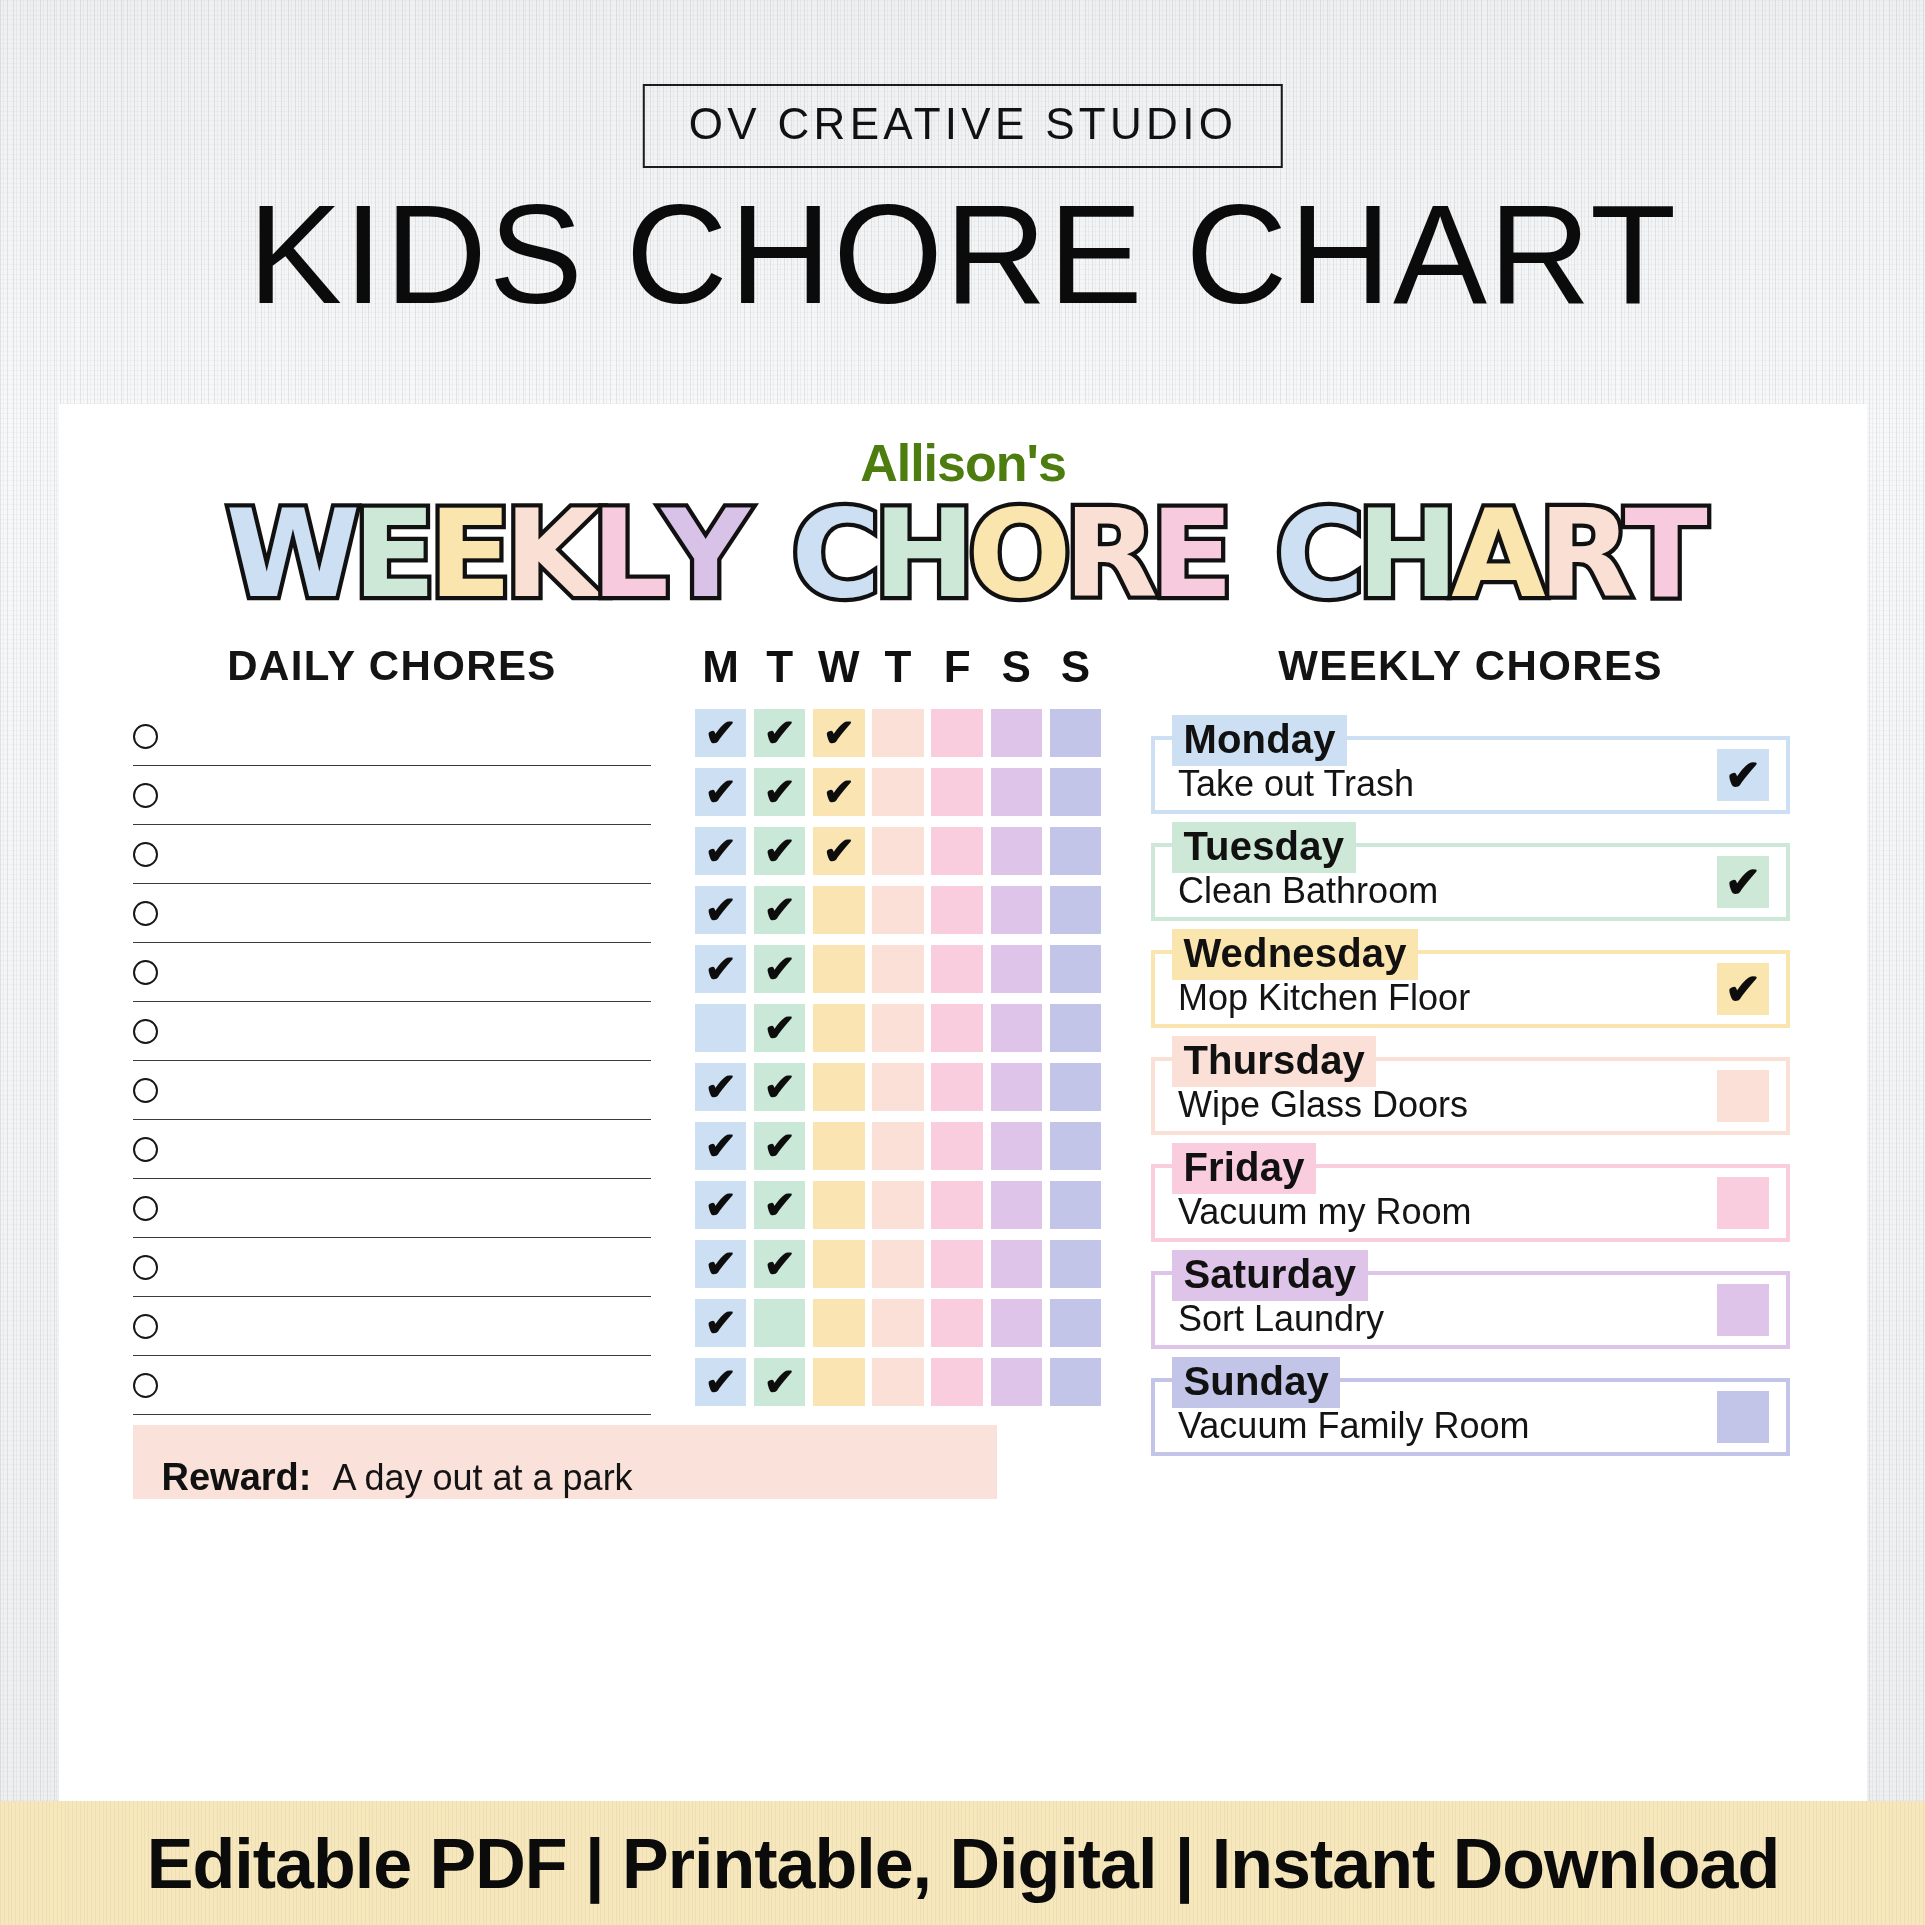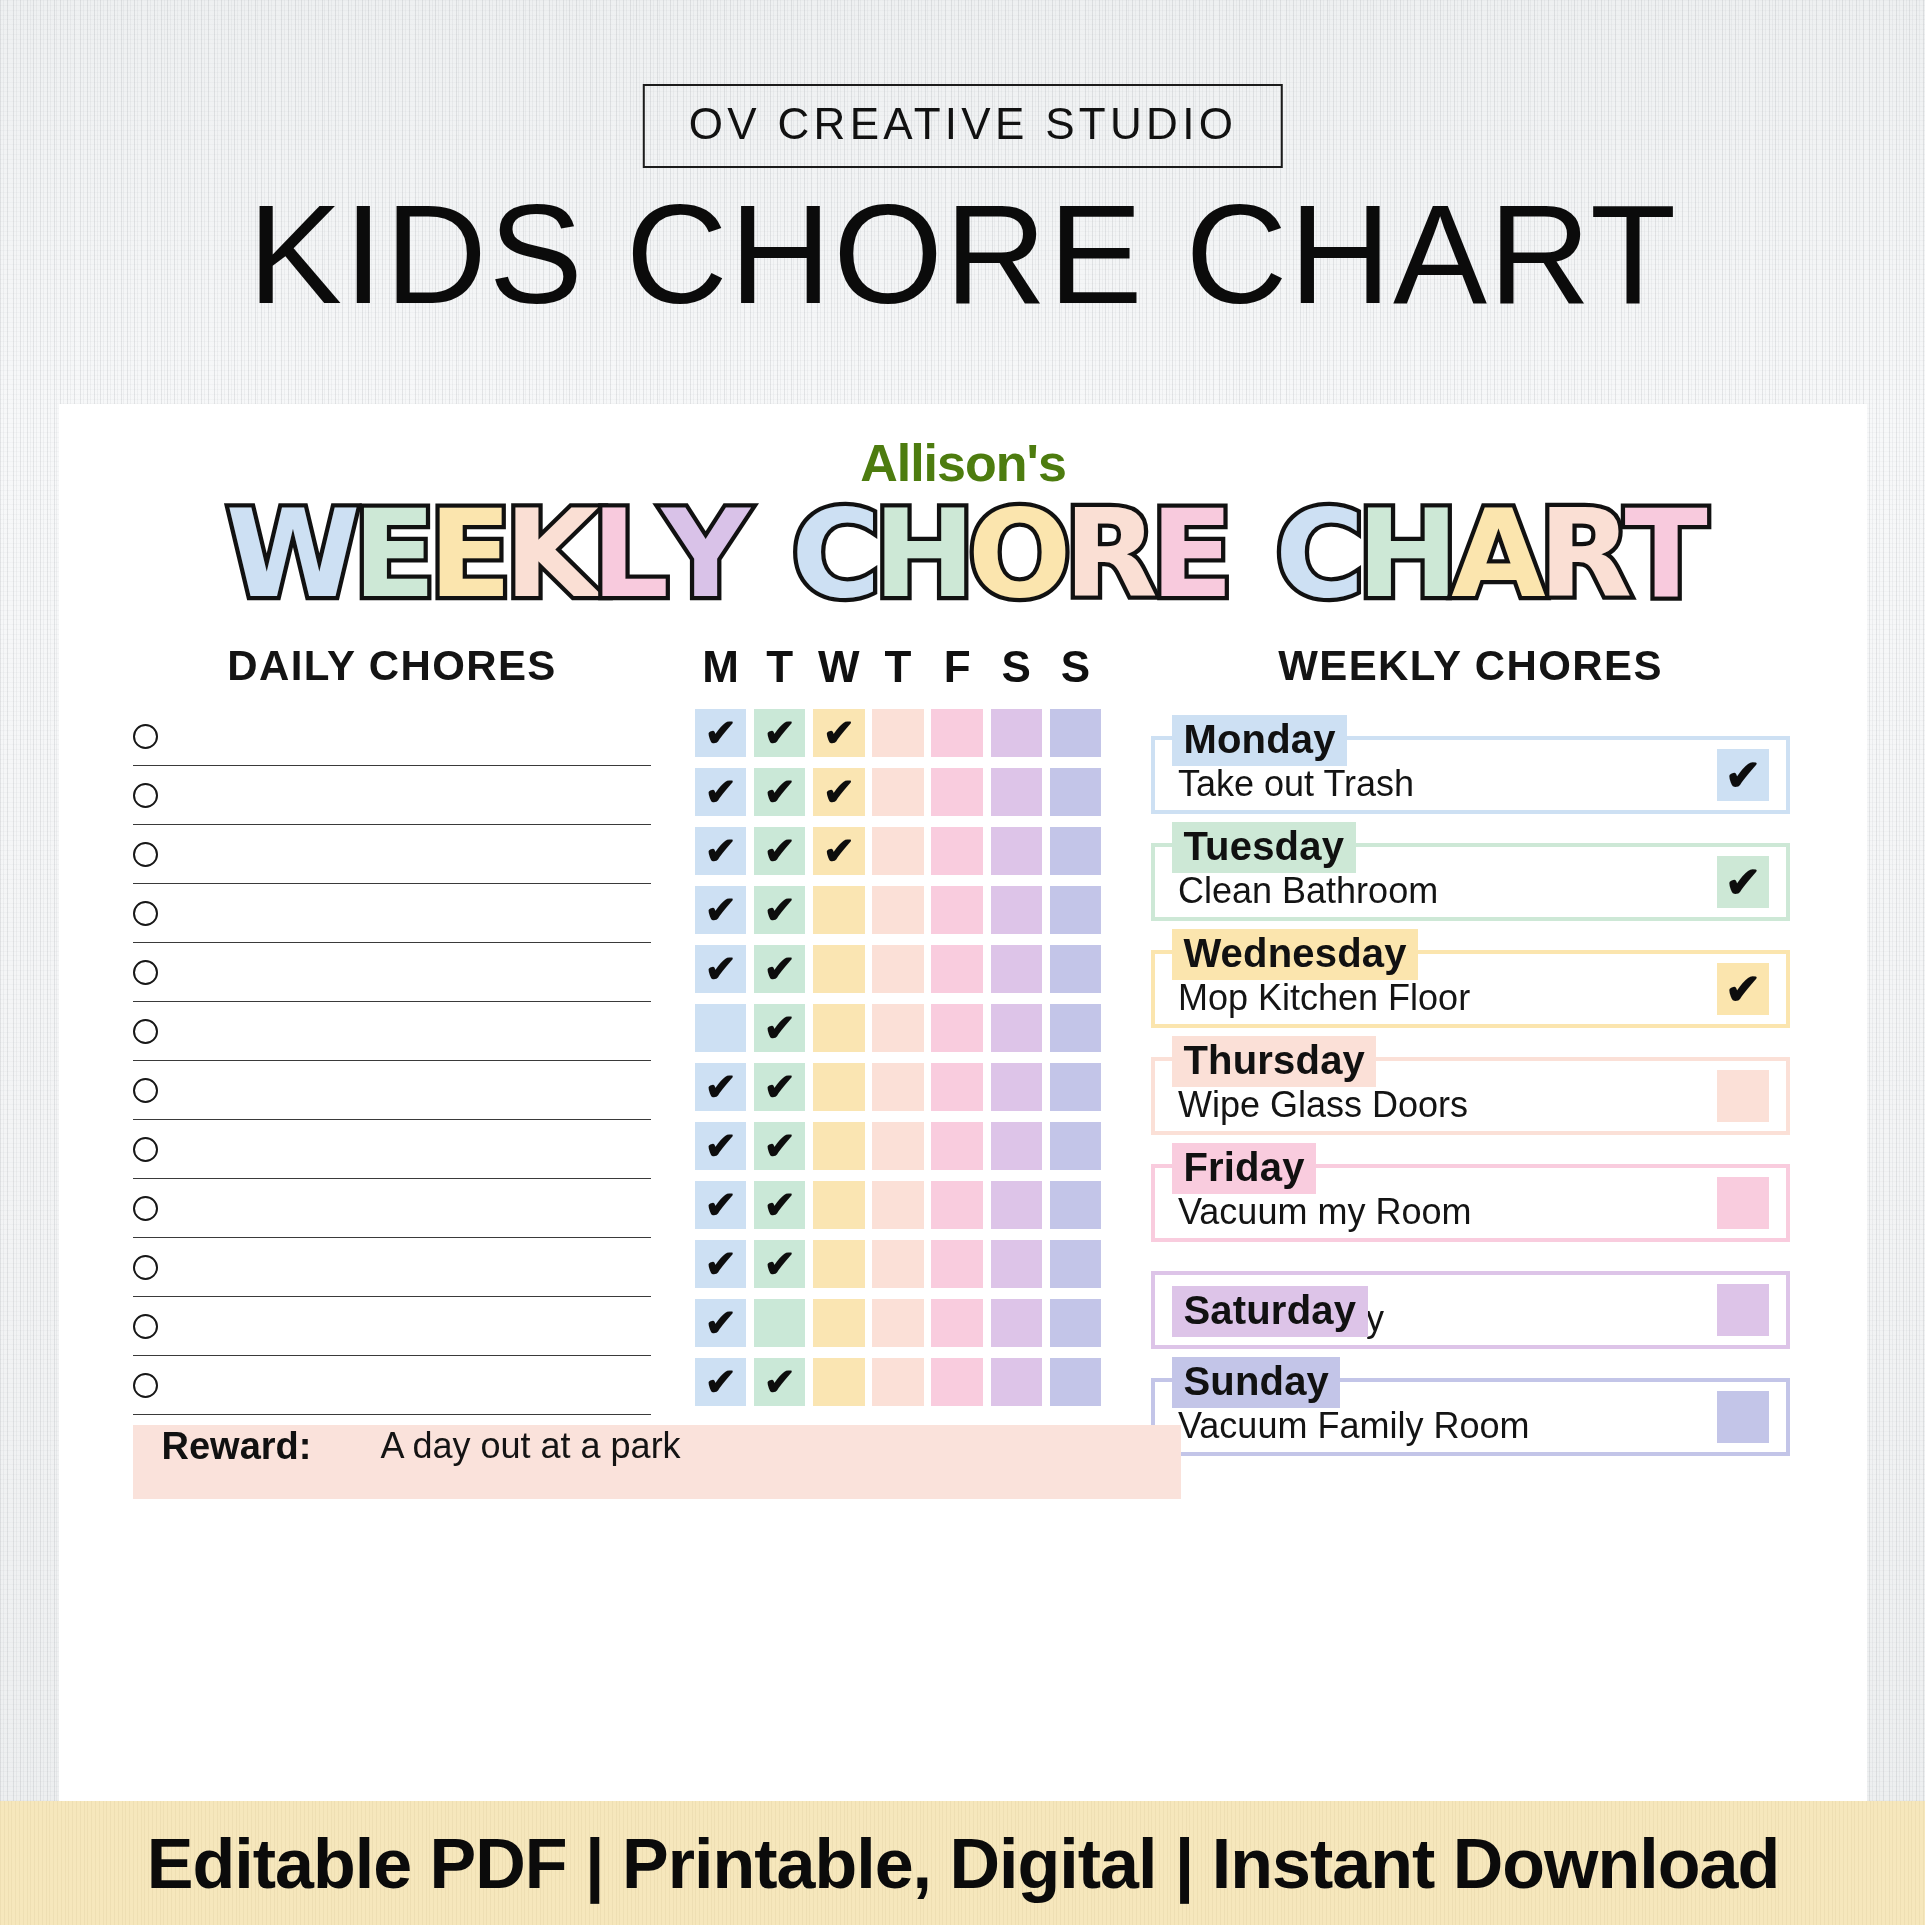--- a/index.html
+++ b/index.html
@@ -140,22 +140,22 @@
   .wcheck {
     position:absolute; right:21px; top:34px;
     width:52px; height:52px;
     display:flex; align-items:center; justify-content:center;
     font-size:43px; font-weight:bold; color:#0d0d0d; line-height:1;
     z-index:2;
   }
 
   
   #reward {
-    position:absolute; left:74px; top:1021px; width:1048px; height:74px;
-    background:#fae2db; display:flex; align-items:flex-start; padding-left:28.5px;gap:48px;
+    position:absolute; left:74px; top:1021px; width:864px; height:74px;
+    background:#fae2db; display:flex; align-items:flex-end; padding-left:28.5px;
   }
   #reward .rlabel { font-size:38px; font-weight:bold; color:#111; margin-right:21px; }
   #reward .rvalue { font-size:36px; color:#141414; }
 
   
   #banner {
     position:absolute; left:0; bottom:0; width:1926px; height:125px;
     background-color:#f6e7bc;
     background-image:
       repeating-linear-gradient(90deg,
@@ -413,21 +413,21 @@
             <div class="wcheck" style="background: rgb(251, 224, 215);"></div>
           </div>
           <div class="wrow">
             <div class="wbox" style="border-color: rgb(249, 204, 222);"></div>
             <div class="wchip" style="background: rgb(249, 204, 222);">Friday</div>
             <div class="wtask">Vacuum my Room</div>
             <div class="wcheck" style="background: rgb(249, 204, 222);"></div>
           </div>
           <div class="wrow">
             <div class="wbox" style="border-color: rgb(221, 196, 232);"></div>
-            <div class="wchip" style="background: rgb(221, 196, 232); margin-top: 36px;">Saturday</div>
+            <div class="wchip" style="background: rgb(221, 196, 232);">Saturday</div>
             <div class="wtask">Sort Laundry</div>
             <div class="wcheck" style="background: rgb(221, 196, 232);"></div>
           </div>
           <div class="wrow">
             <div class="wbox" style="border-color: rgb(195, 197, 232);"></div>
             <div class="wchip" style="background: rgb(195, 197, 232);">Sunday</div>
             <div class="wtask">Vacuum Family Room</div>
             <div class="wcheck" style="background: rgb(195, 197, 232);"></div>
           </div>
         </div>

